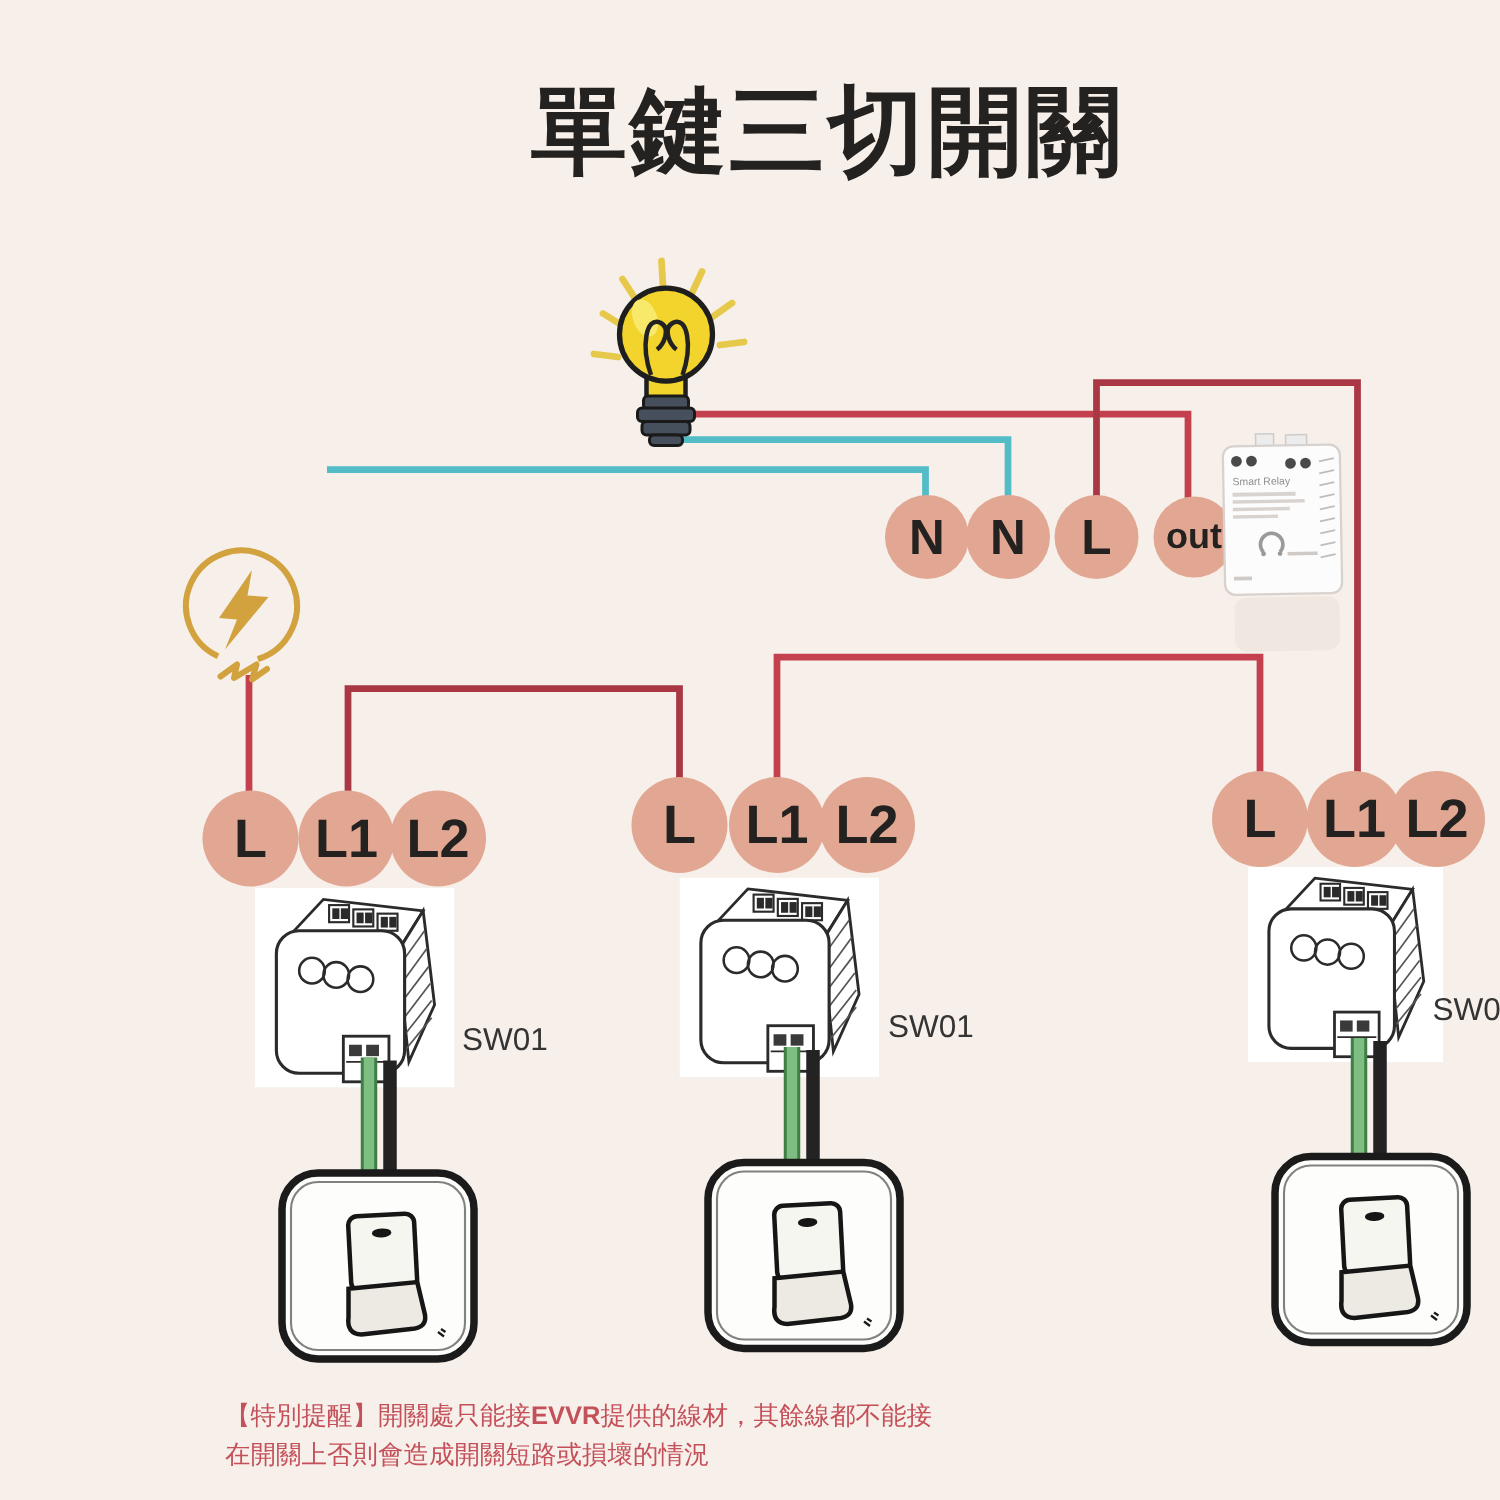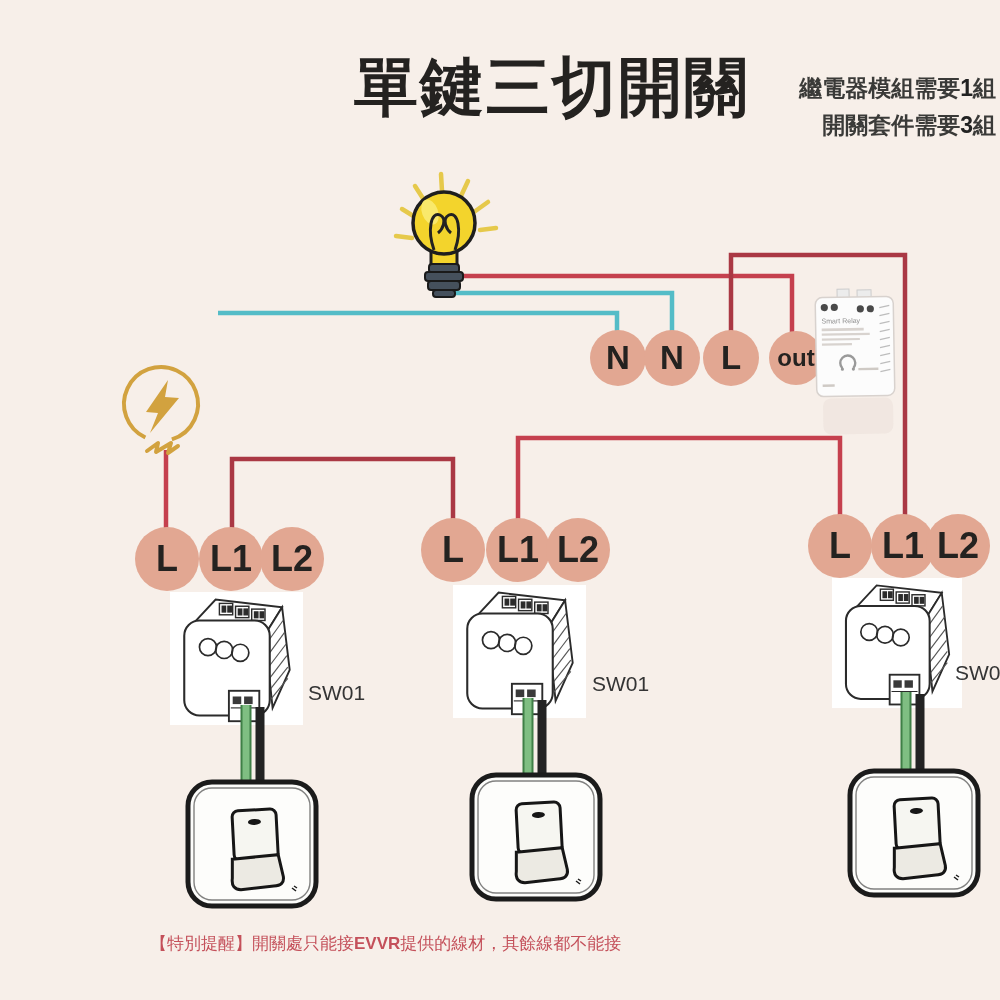--- a/index.html
+++ b/index.html
@@ -32,24 +32,20 @@
     line-height:1.5;color:var(--c-warning);font-weight:500;}
   .warning b{font-weight:800;}
 </style>
 </head>
 <body>
 
 <div class="canvas">
 
   <div class="title">單鍵三切開關</div>
 
-  <div class="note">
-    <div><span>繼電器模組需要</span><b>1</b><span>組</span></div>
-    <div><span>開關套件需要</span><b>3</b><span>組</span></div>
-  </div>
 
   <svg class="layer" viewBox="0 0 1000 1000">
     <polyline class="wire w-cyan" points="455,293 672,293 672,345"></polyline>
     <polyline class="wire w-cyan" points="218,313 617,313 617,345"></polyline>
     <polyline class="wire w-red" points="455,276 792,276 792,345"></polyline>
     <polyline class="wire w-redd" points="731,345 731,255 905,255 905,533"></polyline>
     <polyline class="wire w-red" points="166,450 166,548"></polyline>
     <polyline class="wire w-redd" points="232,548 232,459 453,459 453,540"></polyline>
     <polyline class="wire w-red" points="518,540 518,438 840,438 840,536"></polyline>
   </svg>
@@ -199,15 +195,16 @@
     <use href="#wallswitch" x="0" y="0" width="140" height="140" transform="translate(466,767)"></use>
     <use href="#wallswitch" x="0" y="0" width="140" height="140" transform="translate(844,763)"></use>
 
     <text x="308" y="700" class="sw-label">SW01</text>
     <text x="592" y="691" class="sw-label">SW01</text>
     <text x="955" y="680" class="sw-label">SW01</text>
   </svg>
 
   <div class="warning">
     <span>【特別提醒】</span><span>開關處只能接</span><b>EVVR</b><span>提供的線材，其餘線都不能接</span><br>
+    <span>在開關上否則會造成開關短路或損壞的情況</span>
   </div>
 
 </div>
 
 </body></html>

